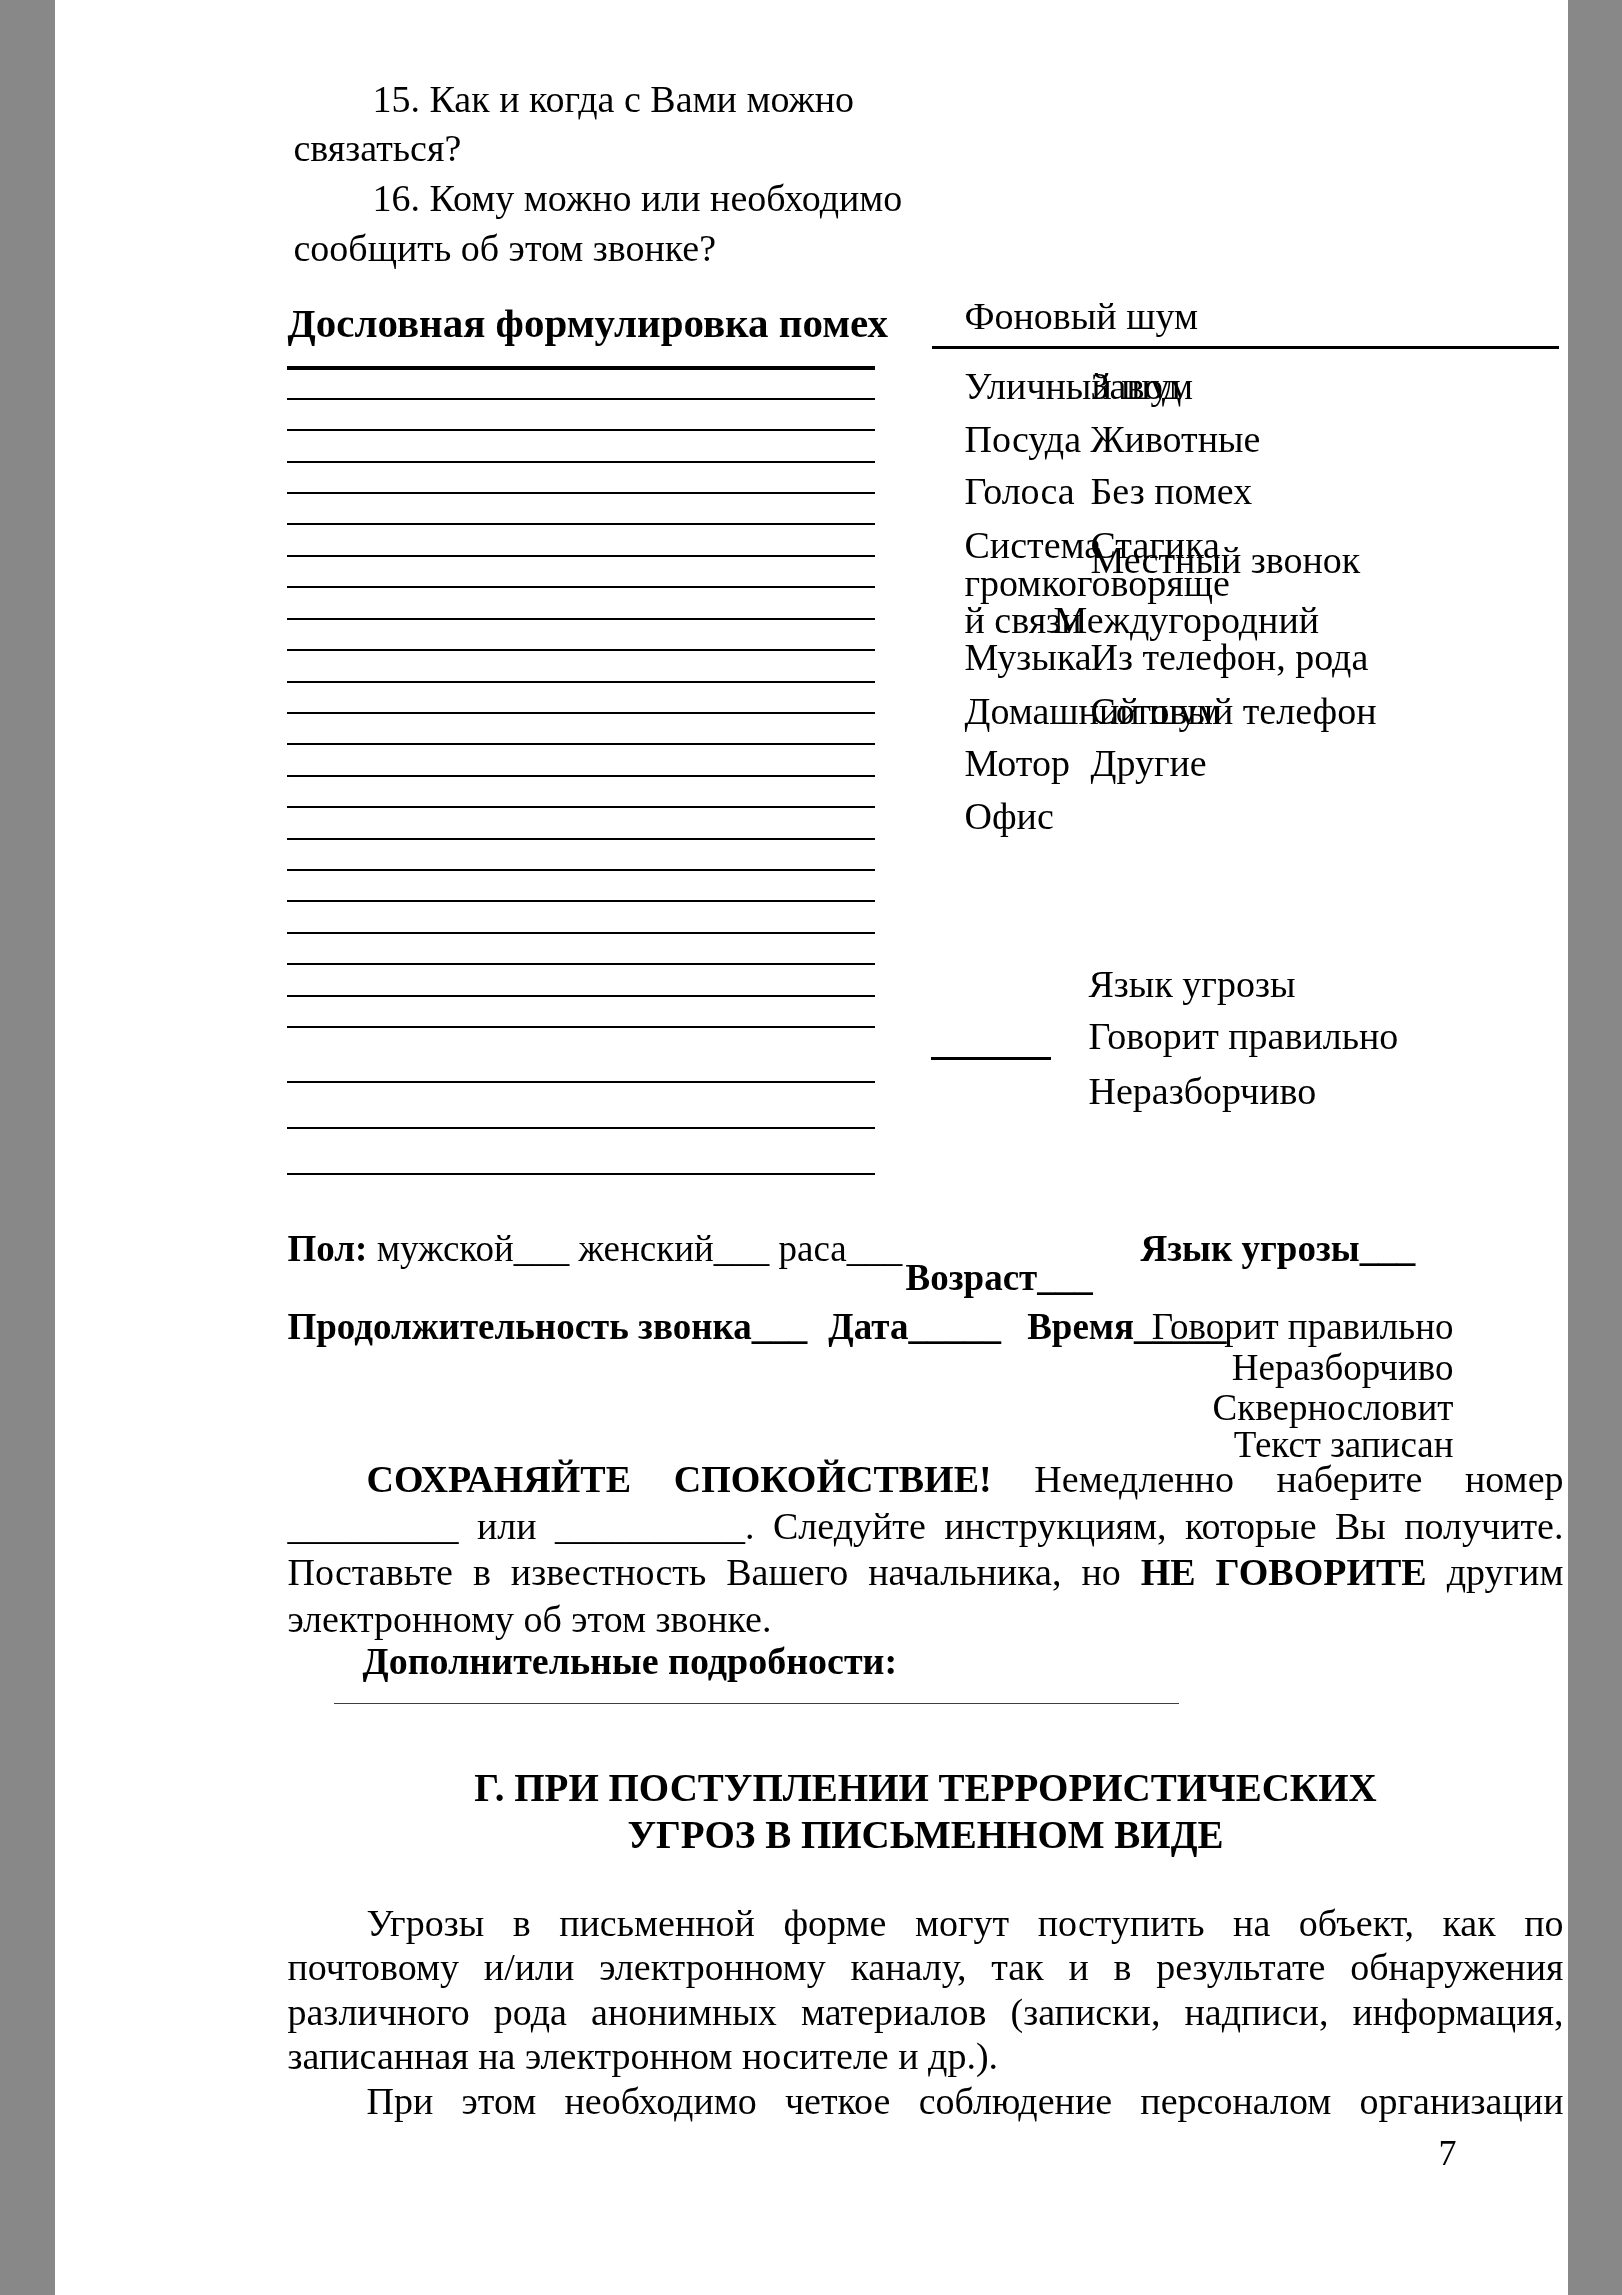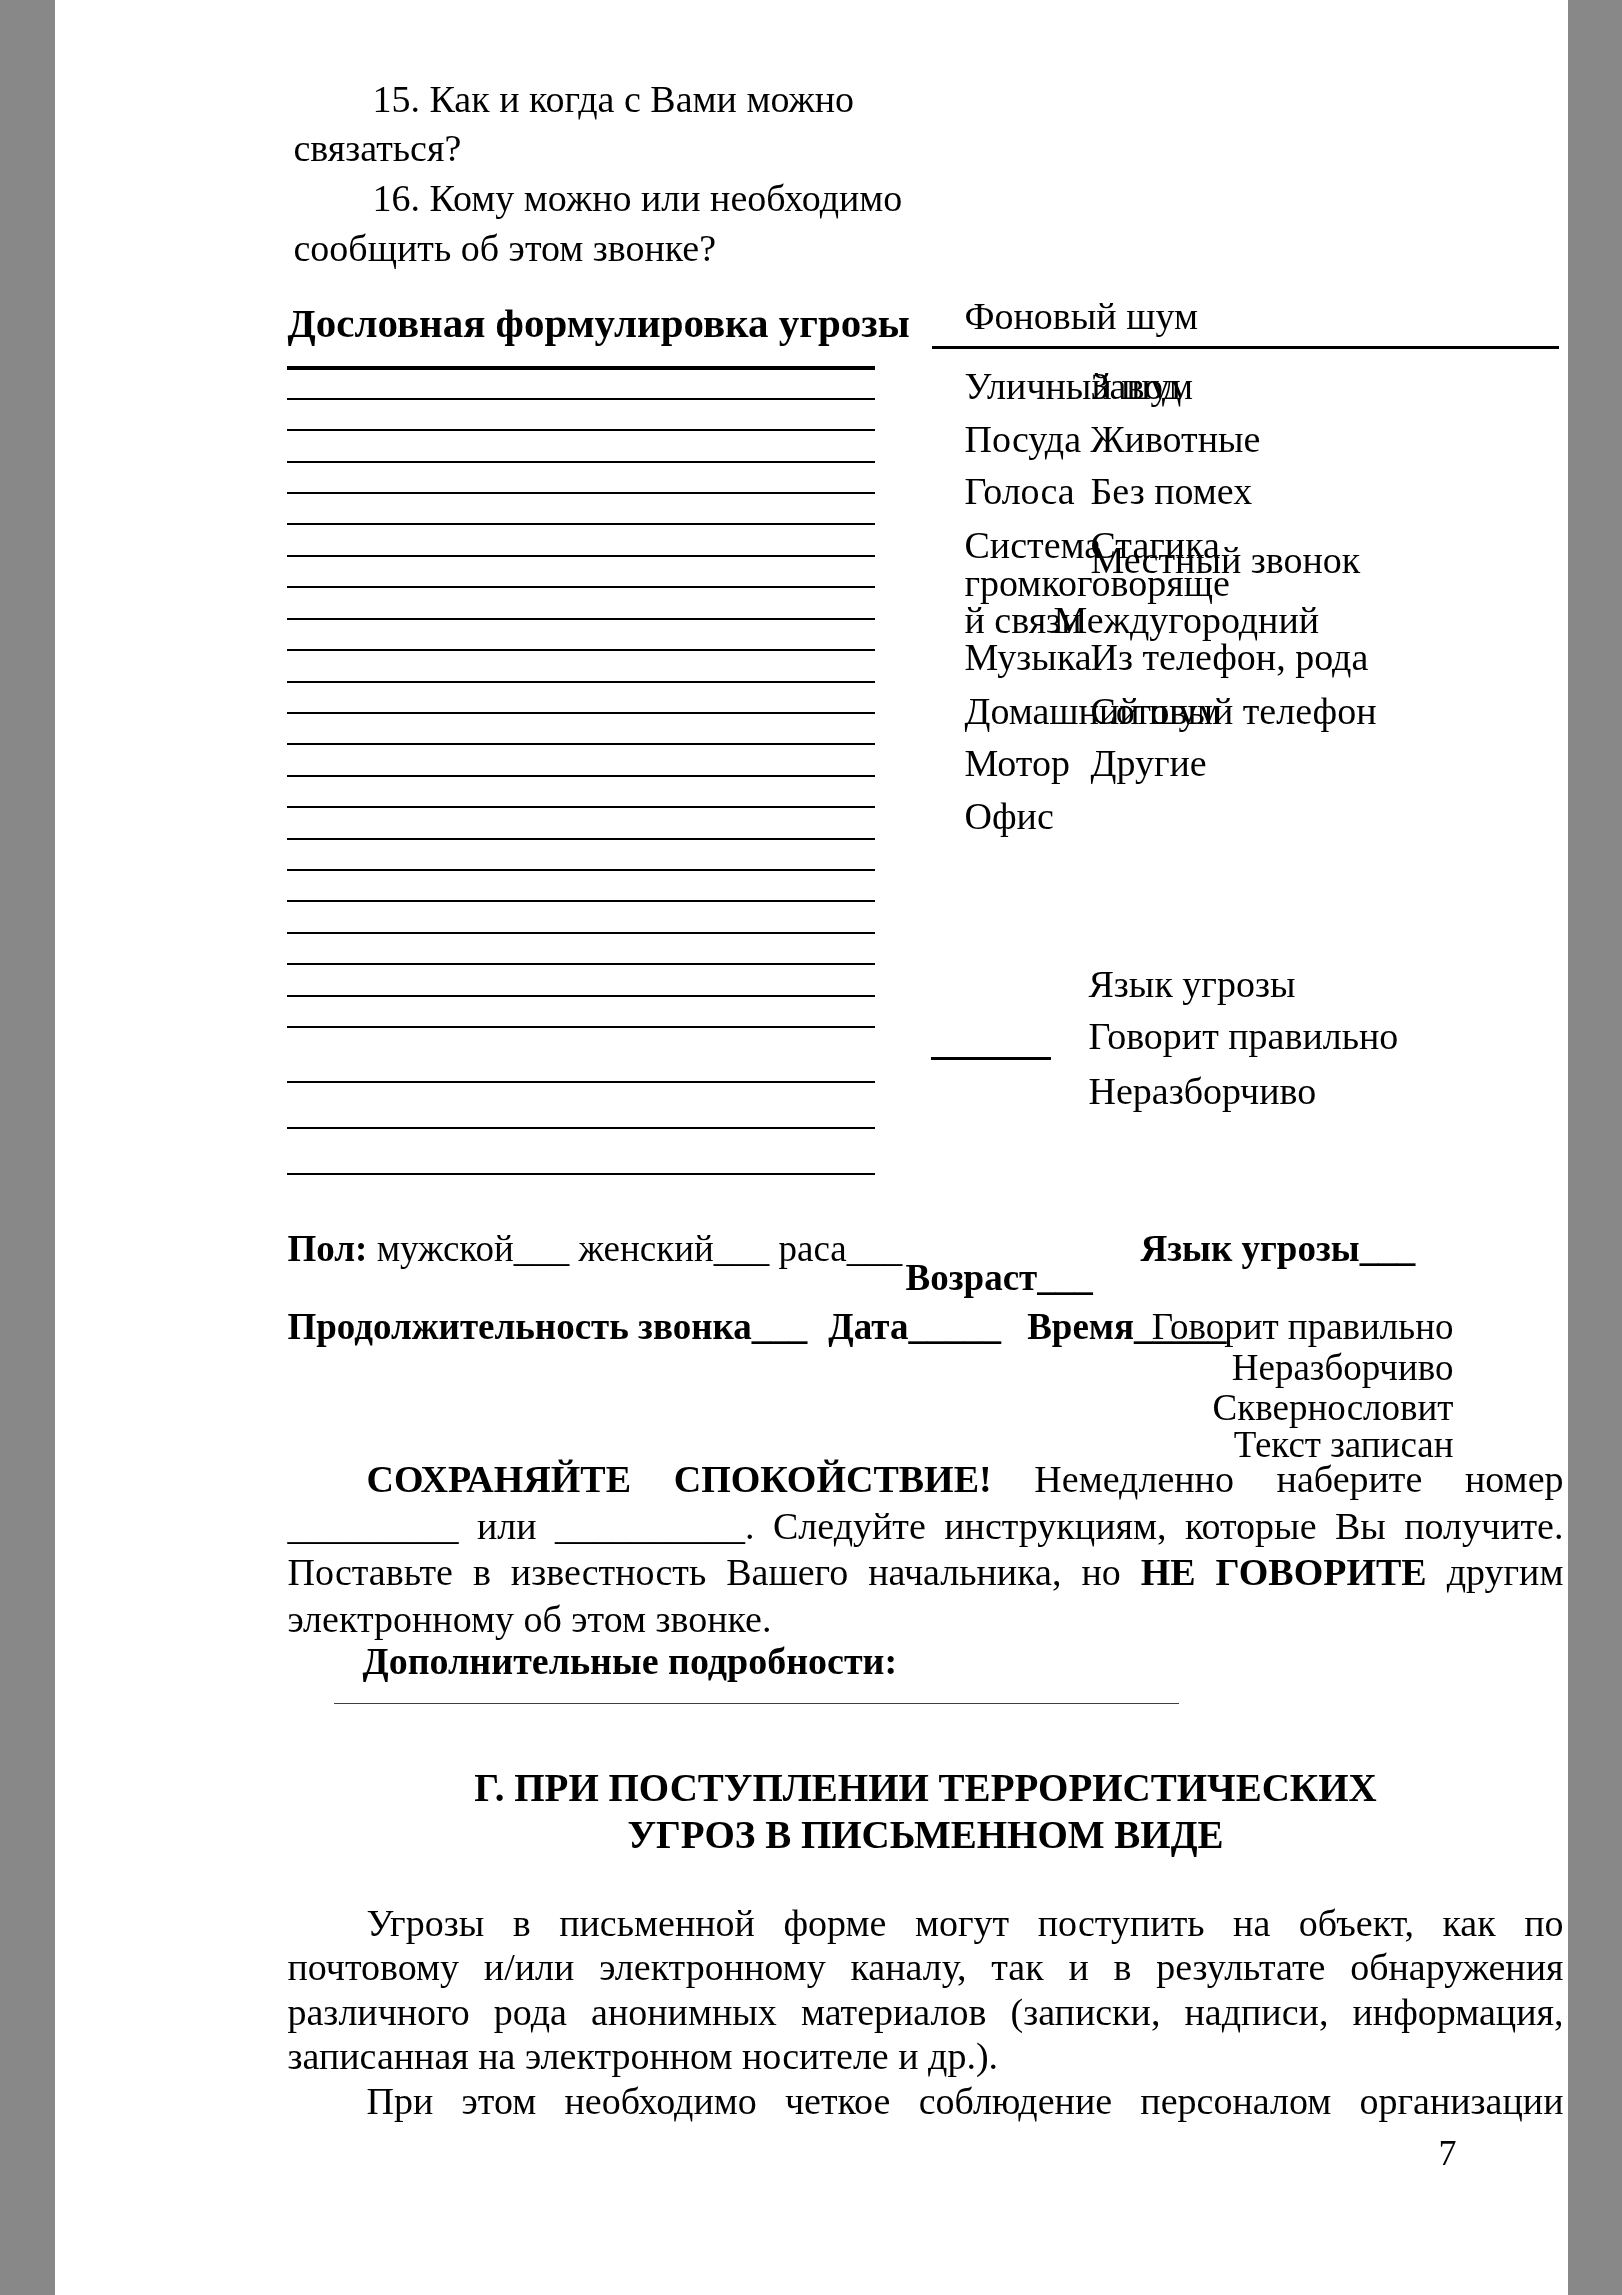--- a/index.html
+++ b/index.html
@@ -31,21 +31,21 @@
 </head>
 <body>
 
 <div class="page">
 
   <div class="t" style="left:318px;top:79px;">15. Как и когда с Вами можно</div>
   <div class="t" style="left:239px;top:128px;">связаться?</div>
   <div class="t" style="left:318px;top:178px;">16. Кому можно или необходимо</div>
   <div class="t" style="left:239px;top:228px;">сообщить об этом звонке?</div>
 
-  <div class="t b" style="left:233px;top:301px;font-size:41px;">Дословная формулировка угрозы</div>
+  <div class="t b" style="left:233px;top:301px;font-size:41px;">Дословная формулировка помех</div>
 
   <div class="blank-line first" style="top:366px;"></div>
   <div class="blank-line" style="top:398px;"></div>
   <div class="blank-line" style="top:429px;"></div>
   <div class="blank-line" style="top:461px;"></div>
   <div class="blank-line" style="top:492px;"></div>
   <div class="blank-line" style="top:523px;"></div>
   <div class="blank-line" style="top:555px;"></div>
   <div class="blank-line" style="top:586px;"></div>
   <div class="blank-line" style="top:618px;"></div>

